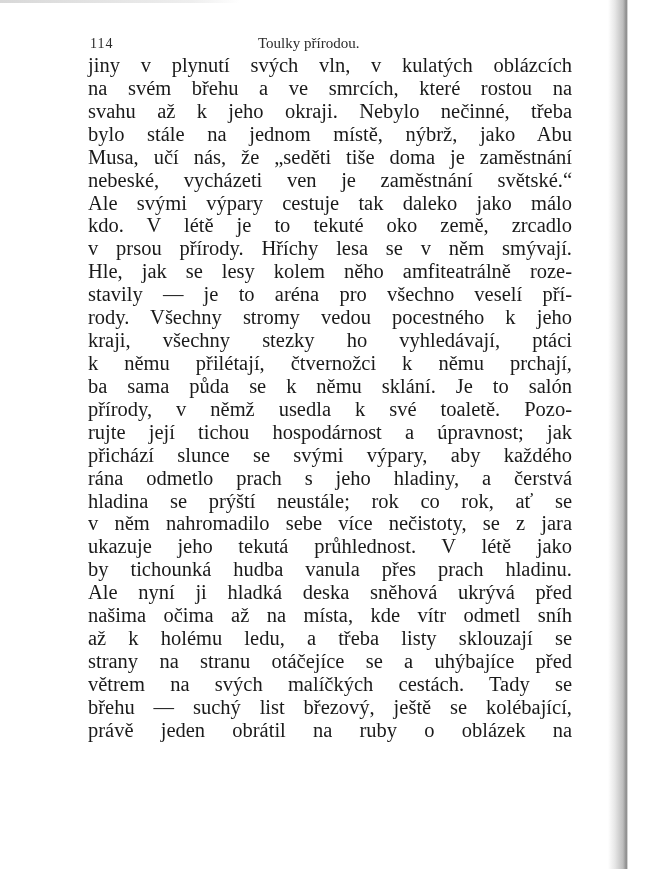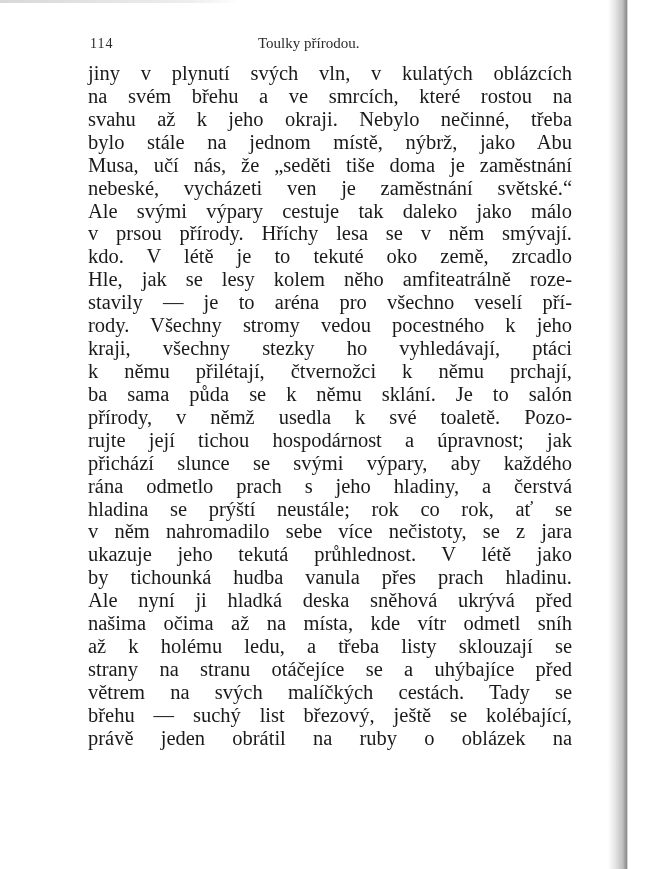--- a/index.html
+++ b/index.html
@@ -24,21 +24,21 @@
     position: relative; height: 22px;
     font-size: 15px; color: #2a2a2a; text-align: center;
   }
   .page-number {
     position: absolute; left: 2px; top: 4px; font-size: 14px; letter-spacing: 1px;
   }
   .running-title {
     position: absolute; left: 170px; top: 3px; font-size: 15px;
   }
   .body-text {
-    margin-top: 8px;
+    margin-top: 0;
   }
   .line {
     display: block;
     height: 22.93px; line-height: 22.93px;
     font-size: 20.5px;
     text-align: justify; text-align-last: justify;
     white-space: nowrap;
   }
   .line.last { text-align-last: justify; }
 </style>
@@ -54,22 +54,22 @@
     <span class="running-title">Toulky přírodou.</span>
   </div>
   <div class="body-text">
     <span class="line">jiny v plynutí svých vln, v kulatých oblázcích</span>
     <span class="line">na svém břehu a ve smrcích, které rostou na</span>
     <span class="line">svahu až k jeho okraji. Nebylo nečinné, třeba</span>
     <span class="line">bylo stále na jednom místě, nýbrž, jako Abu</span>
     <span class="line">Musa, učí nás, že „seděti tiše doma je zaměstnání</span>
     <span class="line">nebeské, vycházeti ven je zaměstnání světské.“</span>
     <span class="line">Ale svými výpary cestuje tak daleko jako málo</span>
+    <span class="line">kdo. V létě je to tekuté oko země, zrcadlo</span>
     <span class="line">v prsou přírody. Hříchy lesa se v něm smývají.</span>
-    <span class="line">kdo. V létě je to tekuté oko země, zrcadlo</span>
     <span class="line">Hle, jak se lesy kolem něho amfiteatrálně roze-</span>
     <span class="line">stavily — je to aréna pro všechno veselí pří-</span>
     <span class="line">rody. Všechny stromy vedou pocestného k jeho</span>
     <span class="line">kraji, všechny stezky ho vyhledávají, ptáci</span>
     <span class="line">k němu přilétají, čtvernožci k němu prchají,</span>
     <span class="line">ba sama půda se k němu sklání. Je to salón</span>
     <span class="line">přírody, v němž usedla k své toaletě. Pozo-</span>
     <span class="line">rujte její tichou hospodárnost a úpravnost; jak</span>
     <span class="line">přichází slunce se svými výpary, aby každého</span>
     <span class="line">rána odmetlo prach s jeho hladiny, a čerstvá</span>

